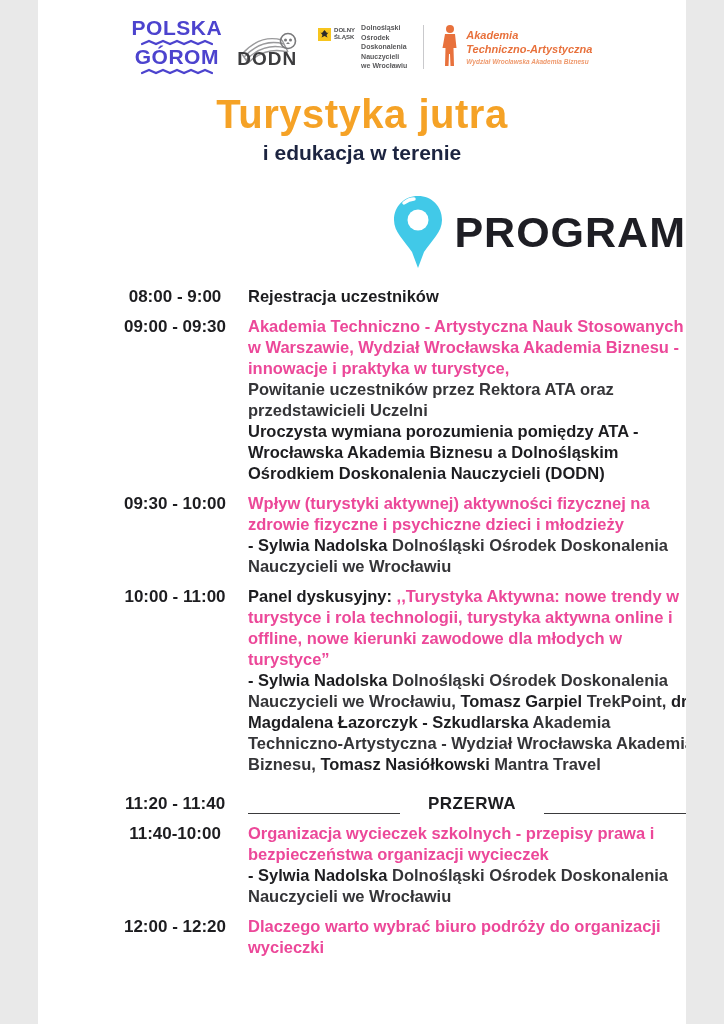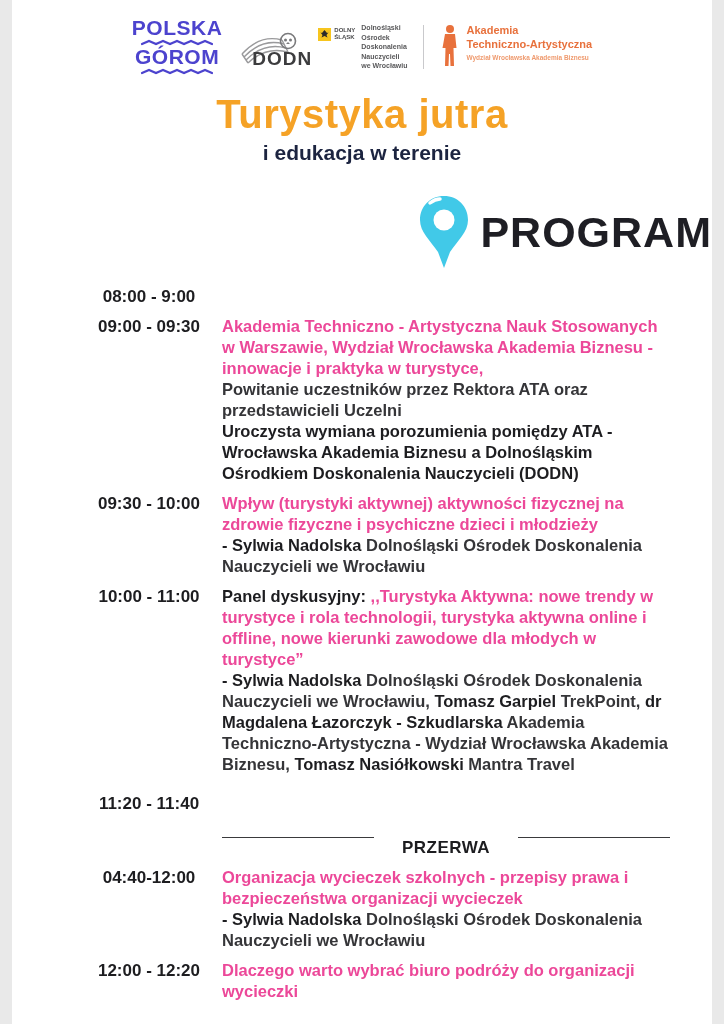--- a/index.html
+++ b/index.html
@@ -1,41 +1,41 @@
 <!DOCTYPE html>
 <html><head>
 <meta charset="utf-8">
 <style>
   * { margin: 0; padding: 0; box-sizing: border-box; }
   html, body { background: #e9e9e9; }
   .page {
-    width: 700px; height: 1024px; margin: 0 auto; background: #ffffff;
+    width: 648px; height: 1024px; margin: 0 auto; background: #ffffff;
     font-family: "Liberation Sans", sans-serif; overflow: hidden; position: relative;
   }
   
   .logo-bar {
     display: flex; align-items: center; justify-content: center;
     gap: 16px; padding-top: 22px; height: 72px;
   }
   .pg-logo { text-align: center; line-height: 0.95; }
   .pg-logo .pg-word {
     font-weight: 800; font-size: 21px; letter-spacing: 0.5px; color: #4c43ce; display: block;
   }
   .pg-wave { display: block; margin: 1px auto; }
   .dodn-logo { display: flex; align-items: center; gap: 6px; }
   .dodn-book { position: relative; width: 74px; height: 46px; }
   .dodn-acronym {
-    position: absolute; right: 0; bottom: 0; font-weight: 700; font-size: 19px;
+    position: absolute; right: 15px; bottom: 0; font-weight: 700; font-size: 19px;
     color: #3c3c3e; letter-spacing: 1px;
   }
   .dodn-badge { display: flex; align-items: center; gap: 3px; align-self: flex-start; margin-top: 4px; }
   .dodn-badge-label { font-size: 6px; font-weight: 700; color: #4a4a4c; line-height: 1.1; white-space: pre-line; }
   .dodn-desc { font-size: 7px; font-weight: 700; color: #58585a; line-height: 1.35; }
   .header-divider { width: 1px; height: 44px; background: #c9c9cc; }
-  .ata-logo { display: flex; align-items: flex-start; gap: 6px; }
+  .ata-logo { display: flex; align-items: center; gap: 6px; font-style: italic; }
   .ata-text .ata-name { font-size: 11px; font-weight: 800; color: #e8713c; line-height: 1.25; }
   .ata-text .ata-sub { font-size: 6.5px; font-weight: 600; color: #ef9a6e; margin-top: 2px; }
   
   .title {
     text-align: center; font-size: 40px; font-weight: 800; color: #f5a226;
     margin-top: 20px; letter-spacing: 0.5px;
   }
   .subtitle {
     text-align: center; font-size: 21px; font-weight: 800; color: #1c2440; line-height: 1.07; margin-top: 5px;
   }
@@ -48,21 +48,21 @@
   .schedule { margin-top: 14px; padding-left: 64px; }
   .row { display: flex; margin-bottom: 9px; }
   .time {
     width: 146px; flex: 0 0 146px; text-align: center; font-weight: 700;
     font-size: 17px; color: #1d1d20; line-height: 21px; white-space: nowrap;
   }
   .content { width: 448px; flex: 0 0 448px; font-size: 16.5px; line-height: 21px; }
   .seg-orange { color: #ec4899; font-weight: 700; }
   .seg-bold { color: #1d1d20; font-weight: 700; }
   .seg-regular { color: #353538; font-weight: 700; }
-  .break-wrap { display: flex; align-items: flex-start; width: 100%; gap: 28px; margin-top: 44px; }
+  .break-wrap { display: flex; align-items: flex-end; width: 100%; gap: 28px; }
   .break-line { flex: 1; border-top: 1.5px solid #3a3a3c; }
   .break-label { font-weight: 800; font-size: 17px; color: #1d1d20; letter-spacing: 0.5px; }
 </style>
 </head>
 <body>
 
 <div class="page">
 
   <div class="logo-bar">
 
@@ -132,20 +132,21 @@
       <path d="M26 2 C12 2 2 12.5 2 26 C2 38 12 46 20 58 L26 74 L32 58 C40 46 50 38 50 26 C50 12.5 40 2 26 2 Z" fill="#41c9e8"></path>
       <circle cx="26" cy="26" r="10.5" fill="#ffffff"></circle>
       <path d="M12 9 q5 -4 10 -4" fill="none" stroke="#ffffff" stroke-width="3.5" stroke-linecap="round"></path>
     </svg>
     <span class="program-label">PROGRAM</span>
   </div>
 
   <div class="schedule">
       <div class="row">
         <div class="time">08:00 - 9:00</div>
+        <div class="content"><span class="seg-bold">Rejestracja uczestników</span></div>
       </div>
       <div class="row">
         <div class="time">09:00 - 09:30</div>
         <div class="content"><span class="seg-orange">Akademia Techniczno - Artystyczna Nauk Stosowanych w Warszawie, Wydział Wrocławska Akademia Biznesu - innowacje i praktyka w turystyce,</span><br><span class="seg-regular">Powitanie uczestników przez Rektora ATA oraz przedstawicieli Uczelni</span><br><span class="seg-bold">Uroczysta wymiana porozumienia pomiędzy ATA - Wrocławska Akademia Biznesu a Dolnośląskim Ośrodkiem Doskonalenia Nauczycieli (DODN)</span></div>
       </div>
       <div class="row">
         <div class="time">09:30 - 10:00</div>
         <div class="content"><span class="seg-orange">Wpływ (turystyki aktywnej) aktywności fizycznej na zdrowie fizyczne i psychiczne dzieci i młodzieży</span><br><span class="seg-bold"> - Sylwia Nadolska</span><span class="seg-regular"> Dolnośląski Ośrodek Doskonalenia Nauczycieli we Wrocławiu</span></div>
       </div>
       <div class="row">
@@ -158,21 +159,21 @@
         <div class="time">11:20 - 11:40</div>
         <div class="content">
           <div class="break-wrap">
             <span class="break-line"></span>
             <span class="break-label">PRZERWA</span>
             <span class="break-line"></span>
           </div>
         </div>
       </div>
       <div class="row">
-        <div class="time">04:40-12:00</div>
+        <div class="time">11:40-10:00</div>
         <div class="content"><span class="seg-orange">Organizacja wycieczek szkolnych - przepisy prawa i bezpieczeństwa organizacji wycieczek</span><br><span class="seg-bold">- Sylwia Nadolska</span><span class="seg-regular"> Dolnośląski Ośrodek Doskonalenia Nauczycieli we Wrocławiu</span></div>
       </div>
       <div class="row">
         <div class="time">12:00 - 12:20</div>
         <div class="content"><span class="seg-orange">Dlaczego warto wybrać biuro podróży do organizacji wycieczki</span><br></div>
       </div>
     </div>
 
 </div>
 

